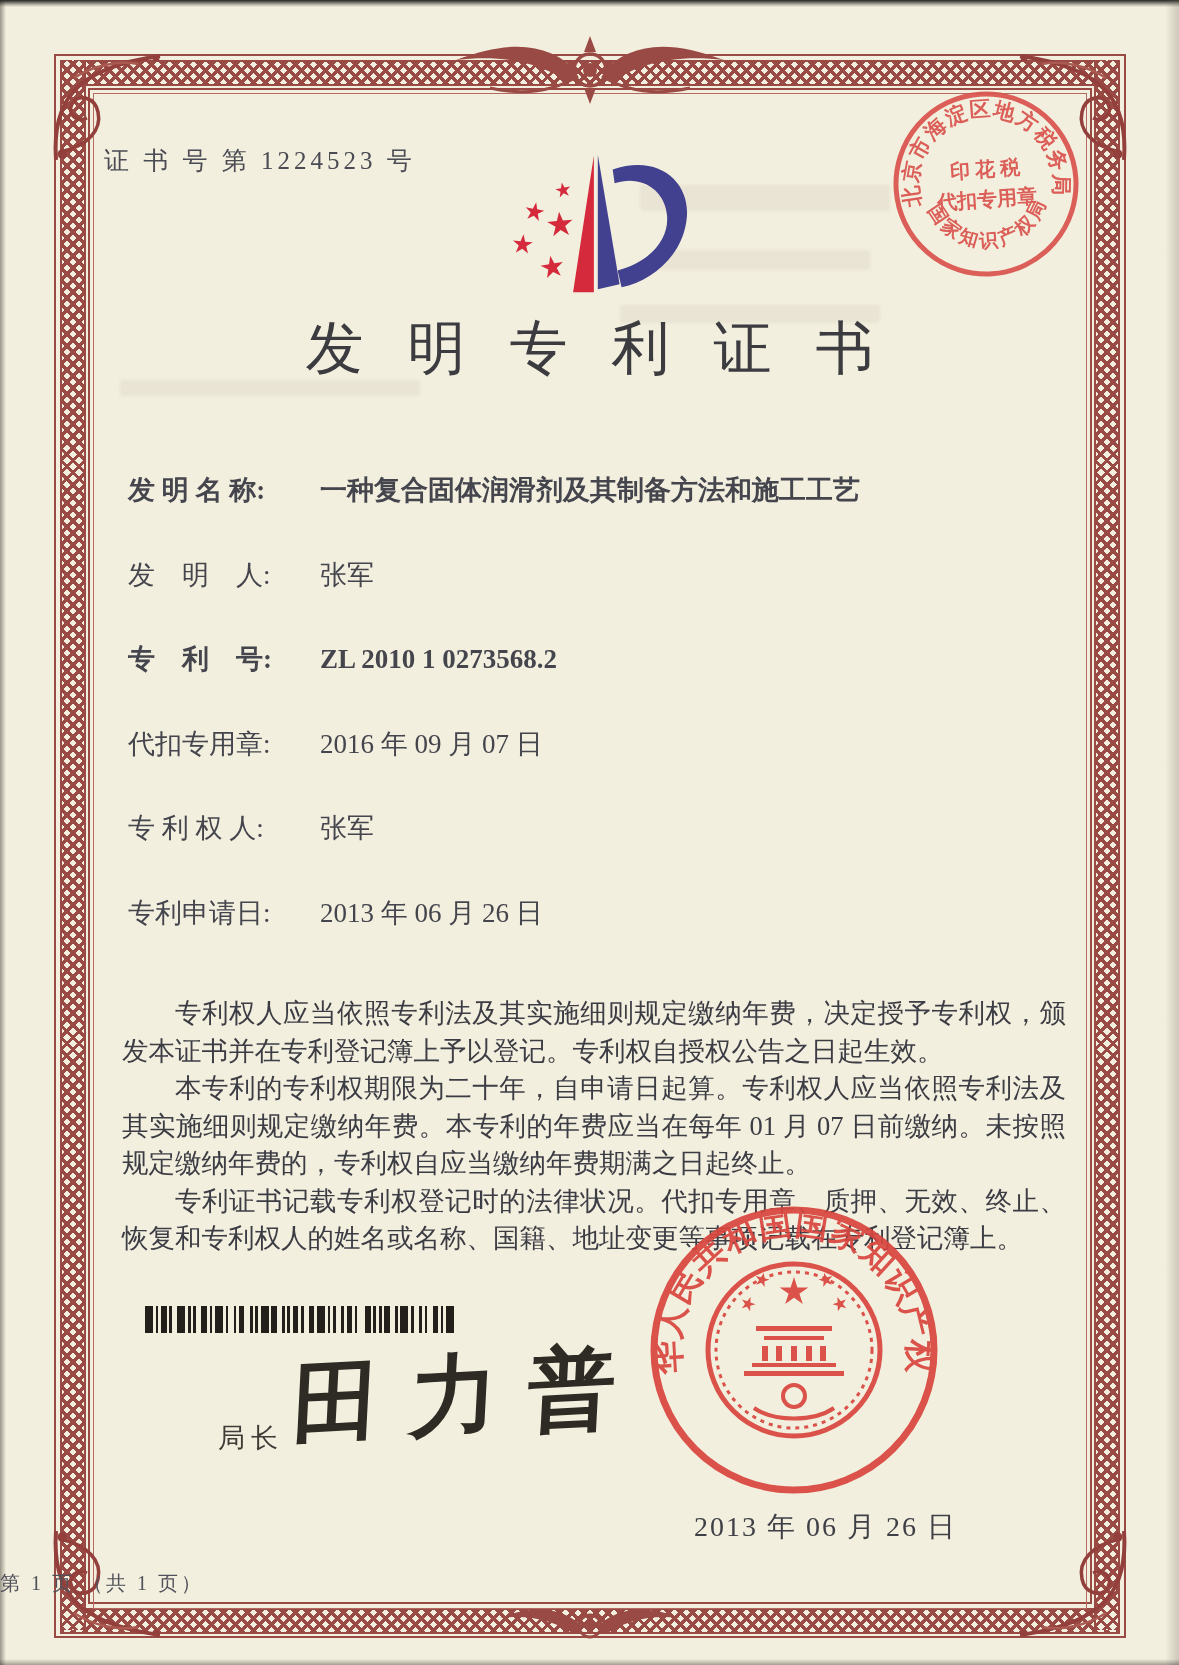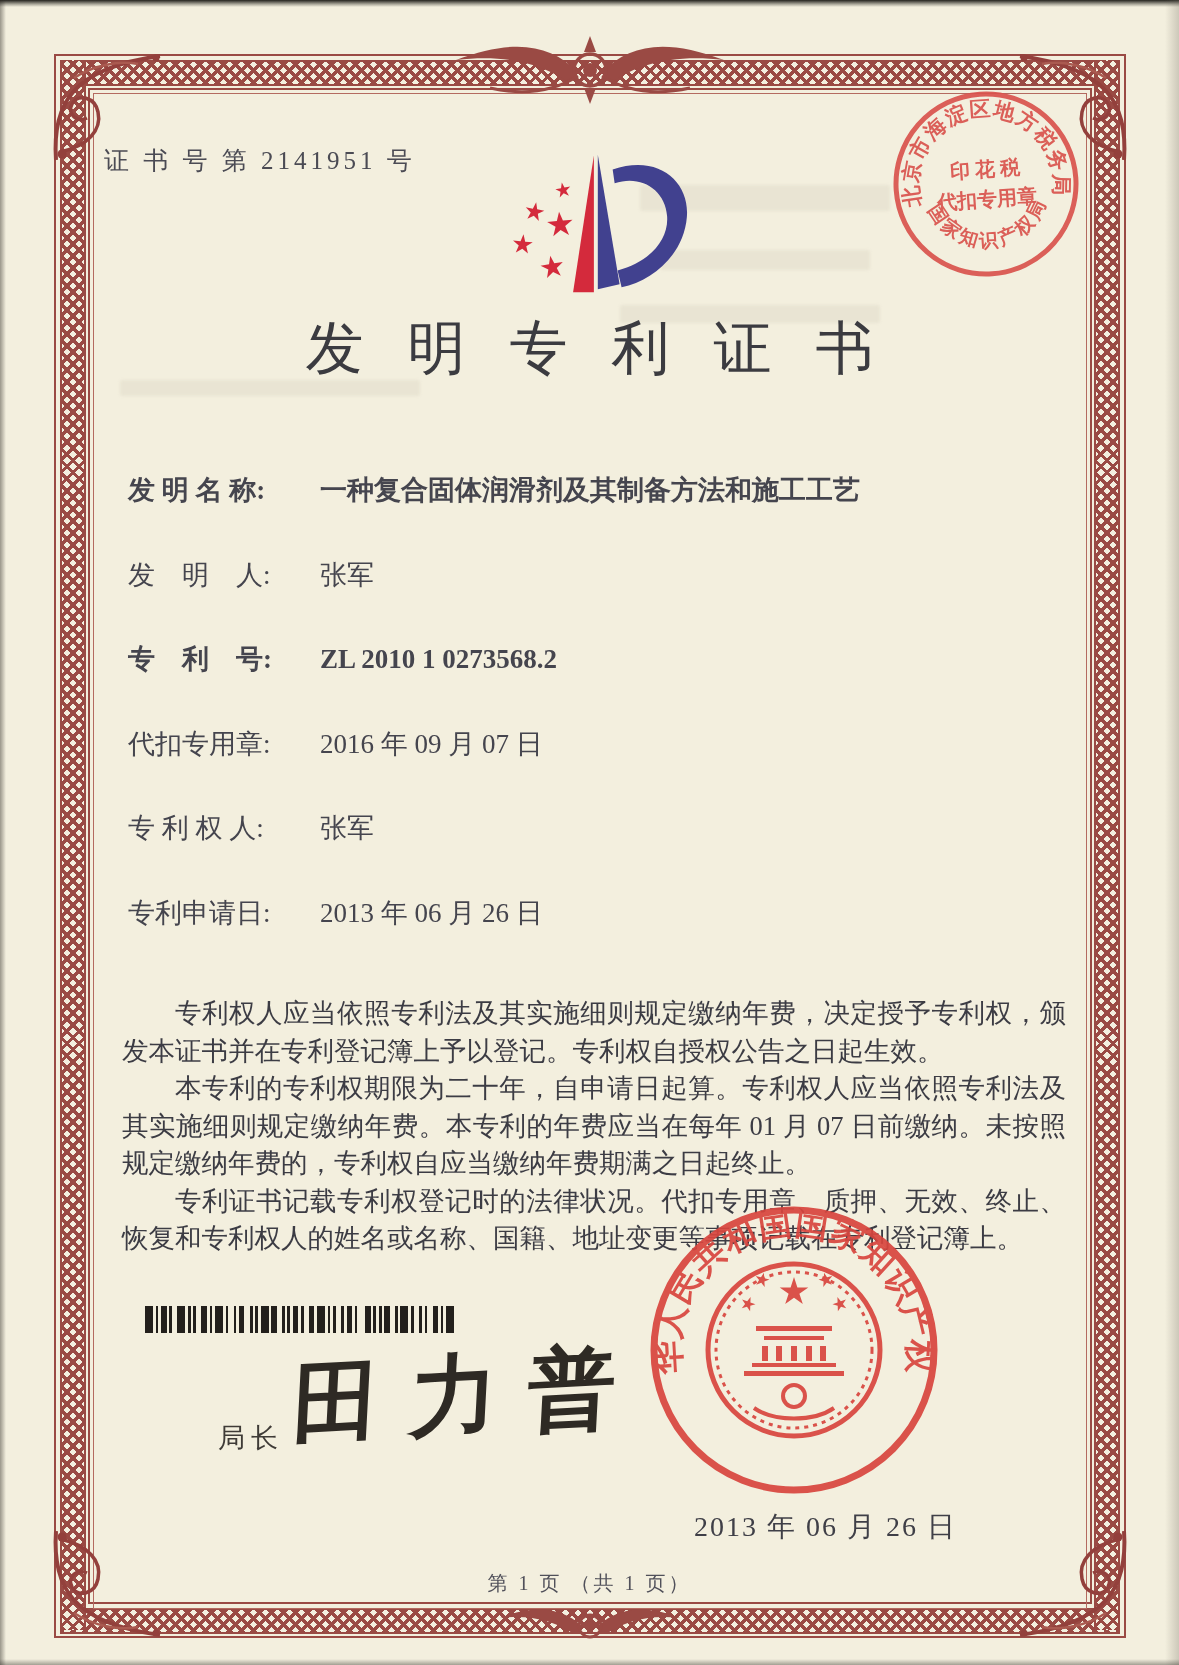--- a/index.html
+++ b/index.html
@@ -65,21 +65,21 @@
   .barcode{left:145px;top:1306px;width:312px;height:27px;display:flex;z-index:2;}
   .barcode span{height:100%;}
   .barcode .b{background:#23201c;}
 
   .signer-title{left:218px;top:1420px;font-size:27px;color:#3f3b37;letter-spacing:6px;z-index:2;}
   .signature{left:292px;top:1336px;font-size:88px;font-weight:bold;color:#2e2a24;
              letter-spacing:30px;transform:rotate(-3deg) skewX(-6deg);z-index:2;
              font-family:"DejaVu Serif","Liberation Serif",serif;}
 
   .seal-date{left:694px;top:1508px;font-size:28px;color:#3f3f47;letter-spacing:2px;z-index:3;}
-  .footer{left:0;top:1570px;width:100%;text-align:center;font-size:20px;letter-spacing:3px;color:#50505a;z-index:2;}
+  .footer{left:0;top:1570px;width:100%;font-size:20px;letter-spacing:3px;color:#50505a;z-index:2;}
 
   .stamp-svg{z-index:3;}
   .tax-stamp{left:886px;top:84px;transform:rotate(-4deg);opacity:.92;}
   .main-seal{left:644px;top:1200px;opacity:.92;}
   svg text{font-family:"Liberation Serif","DejaVu Serif",serif;}
 </style>
 </head>
 <body>
 
 <div class="abs guilloche"></div>
@@ -137,21 +137,21 @@
   <path d="M160,78 L166,62 L154,62 Z" fill="#9a4a44"></path>
 </svg>
 
 <svg class="abs crest-bottom" width="204" height="62" viewBox="0 0 204 62">
   <path d="M94,30 C74,12 48,8 12,22 C44,18 68,26 86,38" fill="#9a4a44"></path>
   <path d="M110,30 C130,12 156,8 192,22 C160,18 136,26 118,38" fill="#9a4a44"></path>
   <circle cx="102" cy="30" r="11" fill="none" stroke="#9a4a44" stroke-width="3"></circle>
   <circle cx="102" cy="30" r="4.5" fill="#9a4a44"></circle>
 </svg>
 
-<div class="abs content cert-no">证 书 号 第 2141951 号</div>
+<div class="abs content cert-no">证 书 号 第 1224523 号</div>
 
 <svg class="abs stamp-svg" style="left:462px;top:120px;" width="238" height="188" viewBox="0 0 240 190">
   <polygon fill="#d42a3c" points="100.6,63.1 103.3,68.3 109.1,67.2 105.0,71.4 107.8,76.6 102.5,74.0 98.5,78.2 99.3,72.4 94.1,69.9 99.8,68.9"></polygon>
   <polygon fill="#d42a3c" points="74.7,83.2 75.7,90.3 82.9,91.6 76.4,94.8 77.4,102.0 72.3,96.8 65.8,99.9 69.2,93.5 64.2,88.3 71.3,89.6"></polygon>
   <polygon fill="#d42a3c" points="97.8,92.6 101.7,101.6 111.4,100.7 104.0,107.2 107.9,116.2 99.4,111.1 92.0,117.6 94.3,108.0 85.8,103.0 95.6,102.1"></polygon>
   <polygon fill="#d42a3c" points="61.9,115.5 63.6,123.0 71.2,123.6 64.7,127.6 66.4,135.0 60.7,130.0 54.1,133.9 57.1,126.9 51.3,121.9 58.9,122.6"></polygon>
   <polygon fill="#d42a3c" points="88.9,137.2 93.0,144.9 101.6,143.4 95.5,149.6 99.6,157.3 91.8,153.5 85.7,159.8 87.0,151.2 79.1,147.3 87.7,145.8"></polygon>
   <polygon points="133,36 112,174 133,174" fill="#d42a3c"></polygon>
   <polygon points="137,35 137,171 159,166" fill="#41418f"></polygon>
   <path d="M152,50 C198,34 230,62 227,98 C224,136 192,163 161,169 L157,152 C188,144 209,122 207,97 C205,70 180,55 154,64 Z" fill="#41418f"></path>

